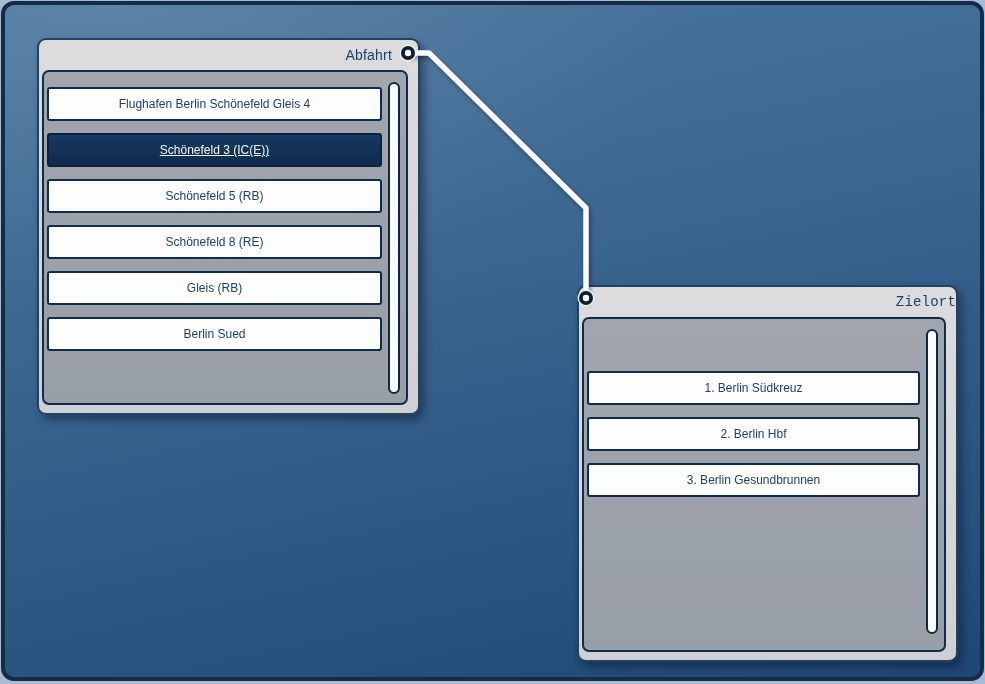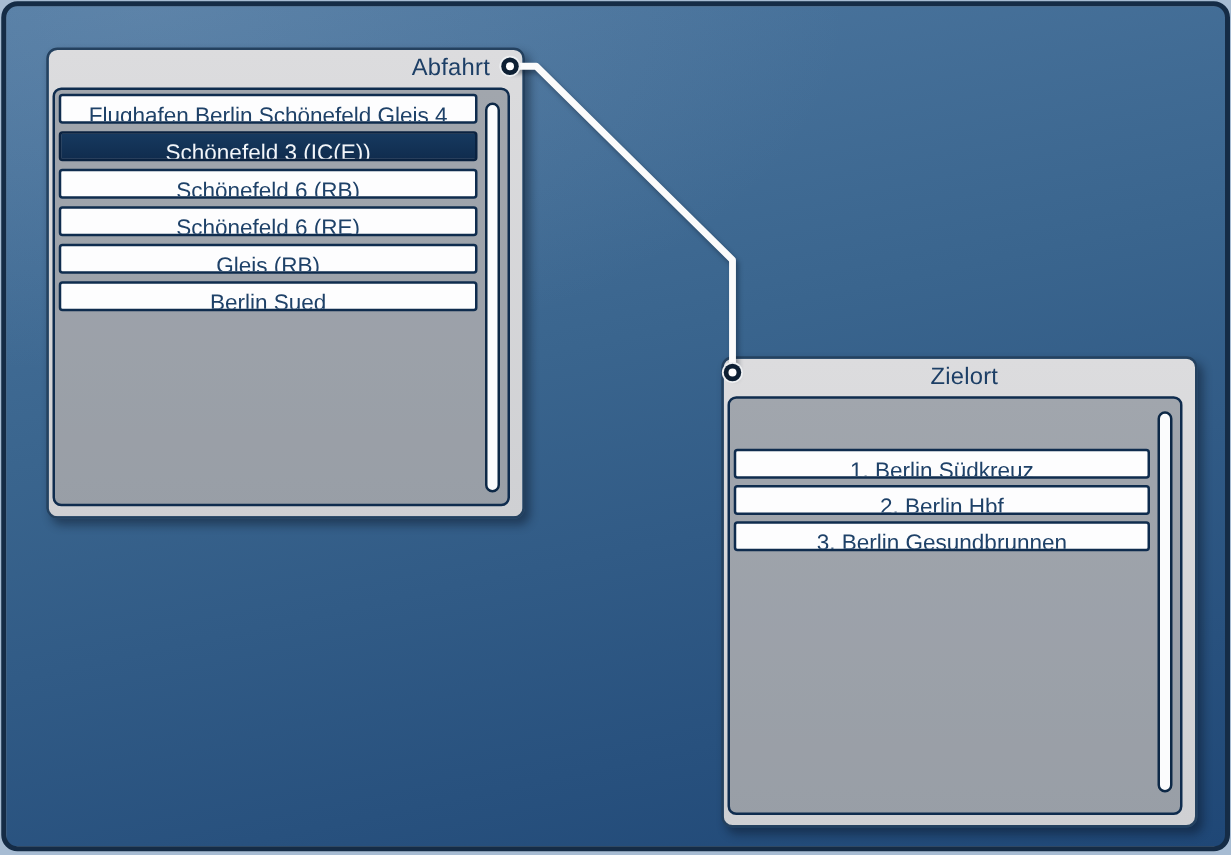--- a/index.html
+++ b/index.html
@@ -19,37 +19,37 @@
   
   .panel{
     position:absolute;box-sizing:border-box;
     background:linear-gradient(#dcdcde,#cfd0d3);
     border:2px solid #24415f;border-radius:9px;
     box-shadow:4px 5px 8px rgba(8,18,34,.45);
     display:flex;flex-direction:column;
   }
   .panel-header{
     height:30px;flex:0 0 30px;display:flex;align-items:center;
-    color:#1d3f66;font-size:19px;letter-spacing:.2px;
+    color:#1d3f66;font-size:14px;letter-spacing:.2px;
   }
   .panel-header.align-right{justify-content:flex-end;padding-right:26px;}
-  .panel-header.align-left{justify-content:center;padding-left:8px;}
+  .panel-header.align-left{justify-content:flex-end;padding-left:8px;font-family:Liberation Mono, monospace;}
   .listbox{
     position:relative;flex:1;box-sizing:border-box;
     margin:0 10px 8px 3px;
     border:2px solid #0f2c4e;border-radius:7px;
     background:rgba(10,28,52,.28);
     padding:3px 24px 3px 3px;
   }
   .item{
-    box-sizing:border-box;height:24px;line-height:30px;
+    box-sizing:border-box;height:34px;line-height:30px;
     border:2px solid #0f2c4e;border-radius:3px;
     background:#fdfdfe;color:#1e4168;
-    font-size:18px;text-align:center;margin-bottom:6px;
-    white-space:nowrap;overflow:hidden;
+    font-size:12px;text-align:center;margin-bottom:6px;
+    white-space:nowrap;overflow:hidden;margin-top:12px;
   }
   .item.selected{
     background:linear-gradient(#16395f,#102c4e);
     border-color:#0a2240;color:#f3f6fa;text-decoration:underline;
   }
   .scroll-thumb{
     position:absolute;right:6px;width:8px;
     background:#fbfcfd;border:2px solid #0d2846;border-radius:6px;
   }
   #dep-thumb{top:10px;bottom:9px;}
@@ -66,22 +66,22 @@
 <div class="window">
 
   <div class="panel" id="dep-panel" style="left:32px;top:33px;width:383px;height:377px;">
     <div class="panel-header align-right">
       <span>Abfahrt</span>
     </div>
     <div class="listbox">
       <div>
         <div class="item">Flughafen Berlin Schönefeld Gleis 4</div>
         <div class="item selected">Schönefeld 3 (IC(E))</div>
-        <div class="item">Schönefeld 6 (RB)</div>
-        <div class="item">Schönefeld 6 (RE)</div>
+        <div class="item">Schönefeld 5 (RB)</div>
+        <div class="item">Schönefeld 8 (RE)</div>
         <div class="item">Gleis (RB)</div>
         <div class="item">Berlin Sued</div>
       </div>
       <div class="scroll-thumb" id="dep-thumb"></div>
     </div>
   </div>
 
   <div class="panel" id="dest-panel" style="left:572px;top:280px;width:381px;height:377px;">
     <div class="panel-header align-left">
       <span>Zielort</span>

